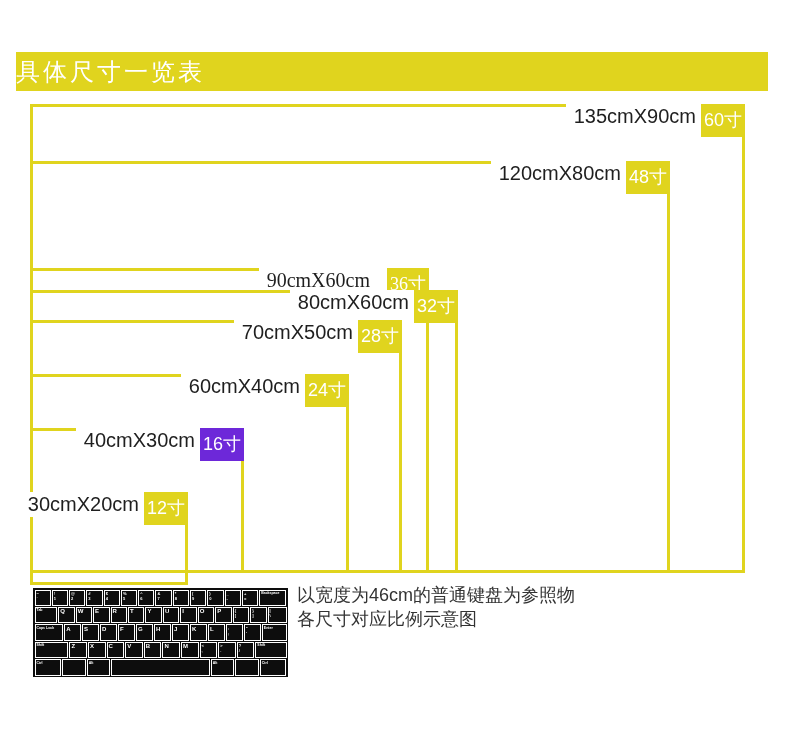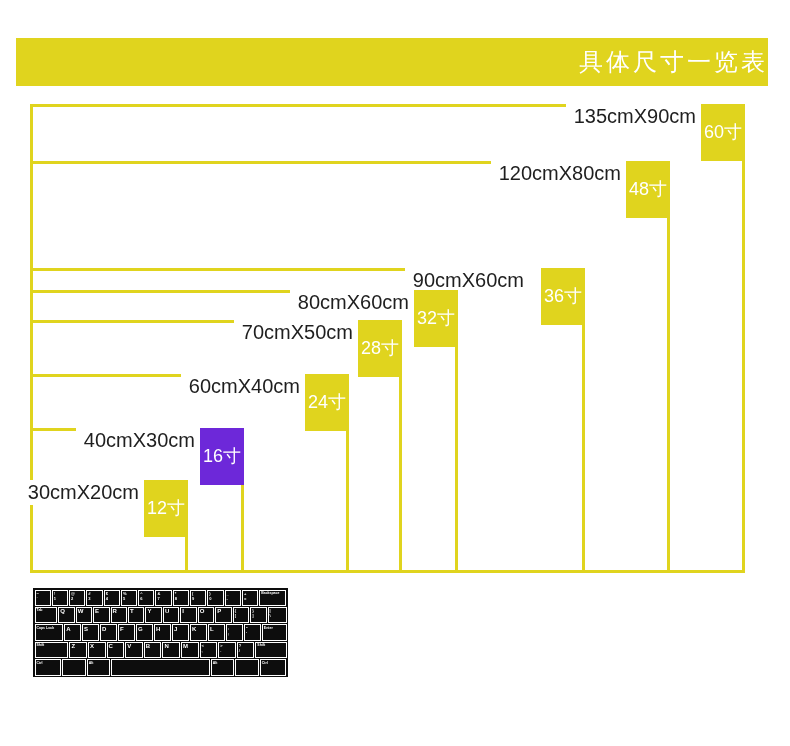--- a/index.html
+++ b/index.html
@@ -1,41 +1,41 @@
 <!DOCTYPE html>
 <html><head>
 <meta charset="utf-8">
 <style>
   html,body{margin:0;padding:0;background:#ffffff;}
   .stage{
     position:relative;width:790px;height:746px;background:#ffffff;overflow:hidden;
     font-family:"Liberation Sans","DejaVu Sans",sans-serif;
   }
   .title-bar{
-    position:absolute;left:16px;top:38px;width:752px;height:48px;
-    display:flex;align-items:center;justify-content:flex-end;
+    position:absolute;left:16px;top:52px;width:752px;height:39px;
+    display:flex;align-items:center;justify-content:flex-start;
   }
   .title-bar .title-text{
     color:#ffffff;font-size:24px;letter-spacing:3px;font-weight:400;
   }
   .chart-area{position:absolute;left:0;top:0;width:790px;height:746px;}
   .size-rect{
     position:absolute;box-sizing:border-box;background:transparent;
   }
   .size-label{
     position:absolute;top:-3px;right:-3px;display:flex;align-items:stretch;height:25px;
     white-space:nowrap;
   }
   .size-dims{
     background:#ffffff;color:#1f1f1f;font-size:20px;line-height:25px;
     padding:0 5px 0 8px;font-weight:400;
   }
   .size-gap{background:#ffffff;}
   .size-badge{
-    color:#ffffff;font-size:18px;line-height:25px;padding:16px 3px;height:25px;
+    color:#ffffff;font-size:18px;line-height:25px;padding:4px 3px;height:25px;
   }
   .keyboard{
     position:absolute;left:33px;top:588px;width:255px;height:89px;
     background:#0d0d0d;display:flex;flex-direction:column;padding:1px;box-sizing:border-box;
   }
   .kb-row{display:flex;flex:1;}
   .kb-key{
     background:#0d0d0d;border:0.5px solid #ffffff;margin:0.5px;color:#ffffff;
     display:flex;flex-direction:column;justify-content:flex-start;align-items:flex-start;
     overflow:hidden;padding:0.5px 1px;box-sizing:border-box;
@@ -62,21 +62,21 @@
           <span class="size-dims">135cmX90cm</span>
           <span class="size-badge" style="background: rgb(224, 212, 30);">60寸</span>
         </div>
       </div>
       <div class="size-rect" style="left: 30px; top: 161px; width: 640px; height: 412px; border: 3px solid rgb(224, 212, 30);">
         <div class="size-label">
           <span class="size-dims">120cmX80cm</span>
           <span class="size-badge" style="background: rgb(224, 212, 30);">48寸</span>
         </div>
       </div>
-      <div class="size-rect" style="left: 30px; top: 268px; width: 555px; height: 305px; border: 3px solid rgb(224, 212, 30);">
+      <div class="size-rect" style="left: 30px; top: 268px; width: 399px; height: 305px; border: 3px solid rgb(224, 212, 30); font-family: Liberation Serif, serif;">
         <div class="size-label">
           <span class="size-dims">90cmX60cm</span>
           <span class="size-gap" style="width: 12px;"></span>
           <span class="size-badge" style="background: rgb(224, 212, 30);">36寸</span>
         </div>
       </div>
       <div class="size-rect" style="left: 30px; top: 290px; width: 428px; height: 283px; border: 3px solid rgb(224, 212, 30);">
         <div class="size-label">
           <span class="size-dims">80cmX60cm</span>
           <span class="size-badge" style="background: rgb(224, 212, 30);">32寸</span>
@@ -93,21 +93,21 @@
           <span class="size-dims">60cmX40cm</span>
           <span class="size-badge" style="background: rgb(224, 212, 30);">24寸</span>
         </div>
       </div>
       <div class="size-rect" style="left: 30px; top: 428px; width: 214px; height: 145px; border: 3px solid rgb(224, 212, 30);">
         <div class="size-label">
           <span class="size-dims">40cmX30cm</span>
           <span class="size-badge" style="background: #6d28d9;">16寸</span>
         </div>
       </div>
-      <div class="size-rect" style="left: 30px; top: 480px; width: 158px; height: 93px; border: 3px solid rgb(224, 212, 30);">
+      <div class="size-rect" style="left: 30px; top: 492px; width: 158px; height: 93px; border: 3px solid rgb(224, 212, 30);">
         <div class="size-label">
           <span class="size-dims">30cmX20cm</span>
           <span class="size-badge" style="background: rgb(224, 212, 30);">12寸</span>
         </div>
       </div>
     </div>
 
   <div class="keyboard">
       <div class="kb-row">
         <div class="kb-key" style="flex: 1 1 0px;">
@@ -309,14 +309,18 @@
         <div class="kb-key" style="flex: 1.2 1 0px;">
           <span class="k-small">Alt</span>
         </div>
         <div class="kb-key" style="flex: 1.2 1 0px;"></div>
         <div class="kb-key" style="flex: 1.4 1 0px;">
           <span class="k-small">Ctrl</span>
         </div>
       </div>
     </div>
 
+  <div class="caption">
+    <div>以宽度为46cm的普通键盘为参照物</div>
+    <div>各尺寸对应比例示意图</div>
+  </div>
 
 </div>
 
 </body></html>

